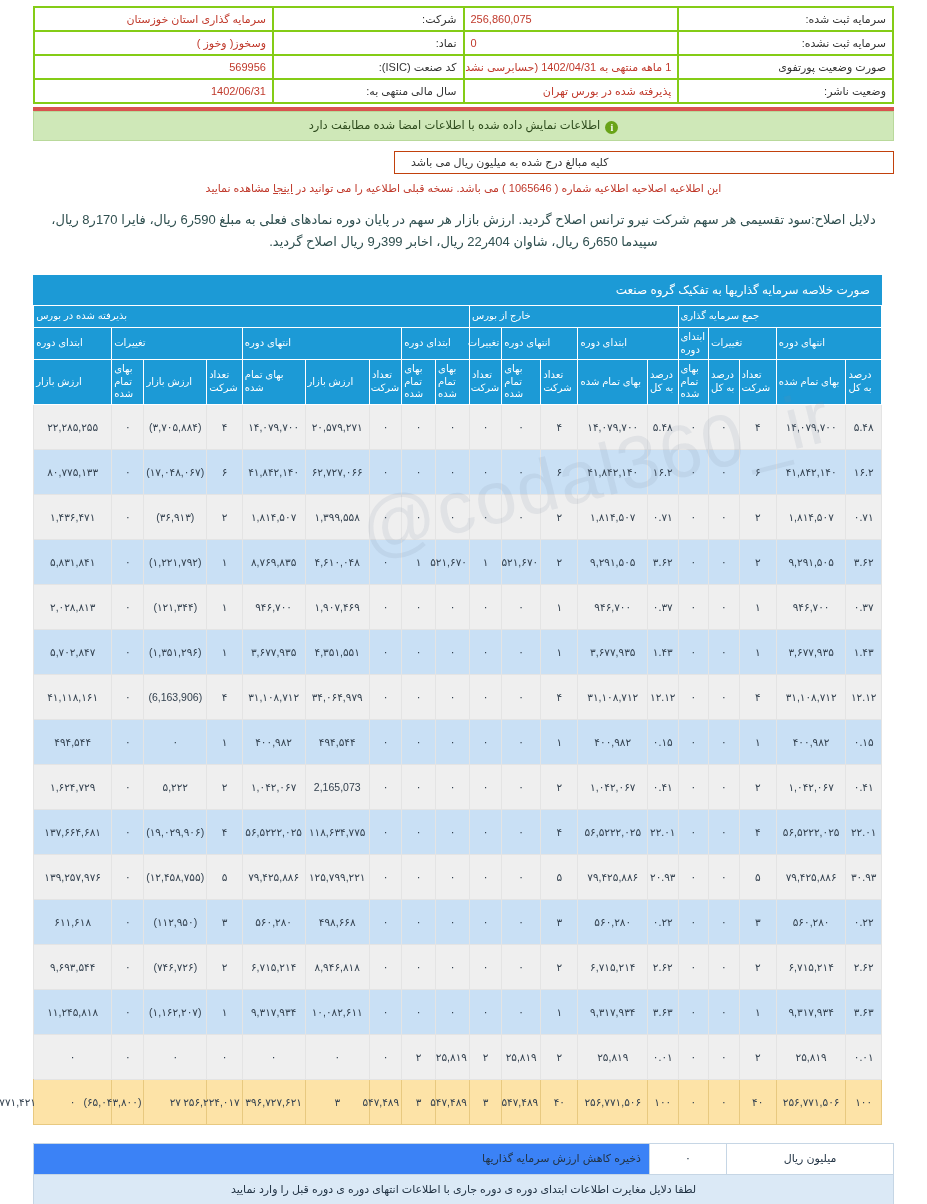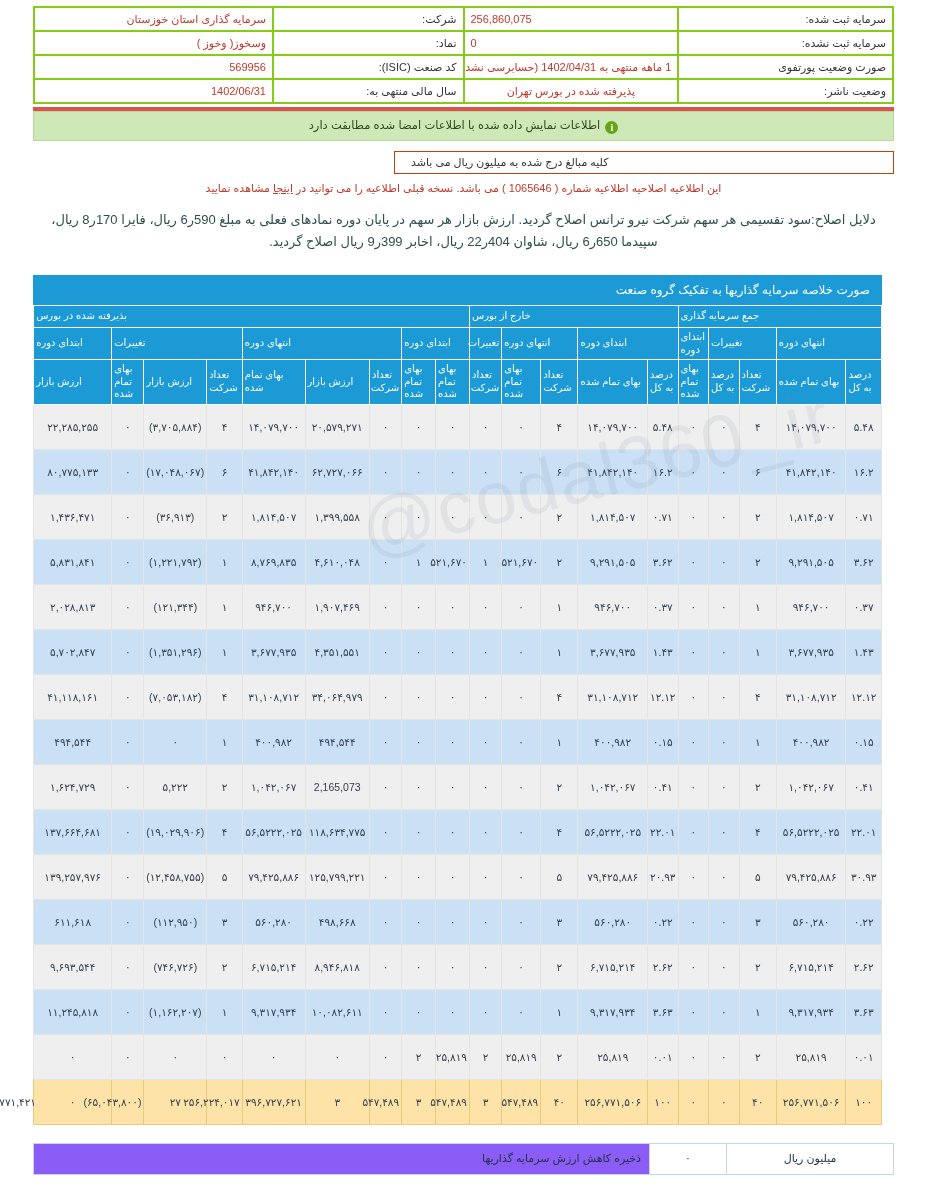--- a/index.html
+++ b/index.html
@@ -155,21 +155,21 @@
     border-collapse:collapse;
     table-layout:fixed;
   }
   table.bot td{
     border:1px solid #c6d6e5;
     padding:4px 8px;
     font-size:11px;
     height:22px;
     vertical-align:middle;
   }
-  td.bot-lbl{background:#8b5cf6;text-align:right;color:#234;}
+  td.bot-lbl{background:#3b82f6;text-align:right;color:#234;}
   td.bot-val{background:#ffffff;text-align:center;width:60px;color:#234;}
   td.bot-unit{background:#ffffff;text-align:center;width:150px;color:#234;}
   tr.hintrow td{background:#dbe9f6;text-align:center;color:#234;}
   .spacer{height:40px;}
 </style>
 </head>
 <body>
 
 <div class="page">
 
@@ -191,21 +191,21 @@
         <td class="val-red">وسخوز( وخوز )</td>
       </tr>
       <tr>
         <td class="lbl">صورت وضعیت پورتفوی</td>
         <td class="val-red" style="text-align:left">1 ماهه منتهی به 1402/04/31 (حسابرسی نشده)</td>
         <td class="lbl">کد صنعت (ISIC):</td>
         <td class="val-red">569956</td>
       </tr>
       <tr>
         <td class="lbl">وضعیت ناشر:</td>
-        <td class="val-red" style="text-align:center">پذیرفته شده در بورس تهران</td>
+        <td class="val-red" style="text-align:right">پذیرفته شده در بورس تهران</td>
         <td class="lbl">سال مالی منتهی به:</td>
         <td class="val-red">1402/06/31</td>
       </tr>
     </tbody>
       </table>
   </div>
 
   <div class="redbar"></div>
 
   <div class="notice">
@@ -423,21 +423,21 @@
             <td>۳۱,۱۰۸,۷۱۲</td>
             <td>۴</td>
             <td>۰</td>
             <td>۰</td>
             <td>۰</td>
             <td>۰</td>
             <td>۰</td>
             <td>۳۴,۰۶۴,۹۷۹</td>
             <td>۳۱,۱۰۸,۷۱۲</td>
             <td>۴</td>
-            <td class="neg">(۷,۰۵۳,۱۸۲)</td>
+            <td class="neg">(6,163,906)</td>
             <td>۰</td>
             <td>۴۱,۱۱۸,۱۶۱</td>
           </tr>
           <tr class="alt">
             <td>۰.۱۵</td>
             <td>۴۰۰,۹۸۲</td>
             <td>۱</td>
             <td>۰</td>
             <td>۰</td>
             <td>۰.۱۵</td>
@@ -629,18 +629,21 @@
   </div>
 
   <div class="botwrap">
     <table class="bot">
       <tbody>
           <tr>
         <td class="bot-unit">میلیون ریال</td>
         <td class="bot-val">۰</td>
         <td class="bot-lbl">ذخیره کاهش ارزش سرمایه گذاریها</td>
       </tr>
+      <tr class="hintrow">
+        <td colspan="3">لطفا دلایل مغایرت اطلاعات ابتدای دوره ی دوره جاری با اطلاعات انتهای دوره ی دوره قبل را وارد نمایید</td>
+      </tr>
     </tbody>
       </table>
   </div>
 
   <div class="spacer"></div>
 </div>
 
 </body></html>

